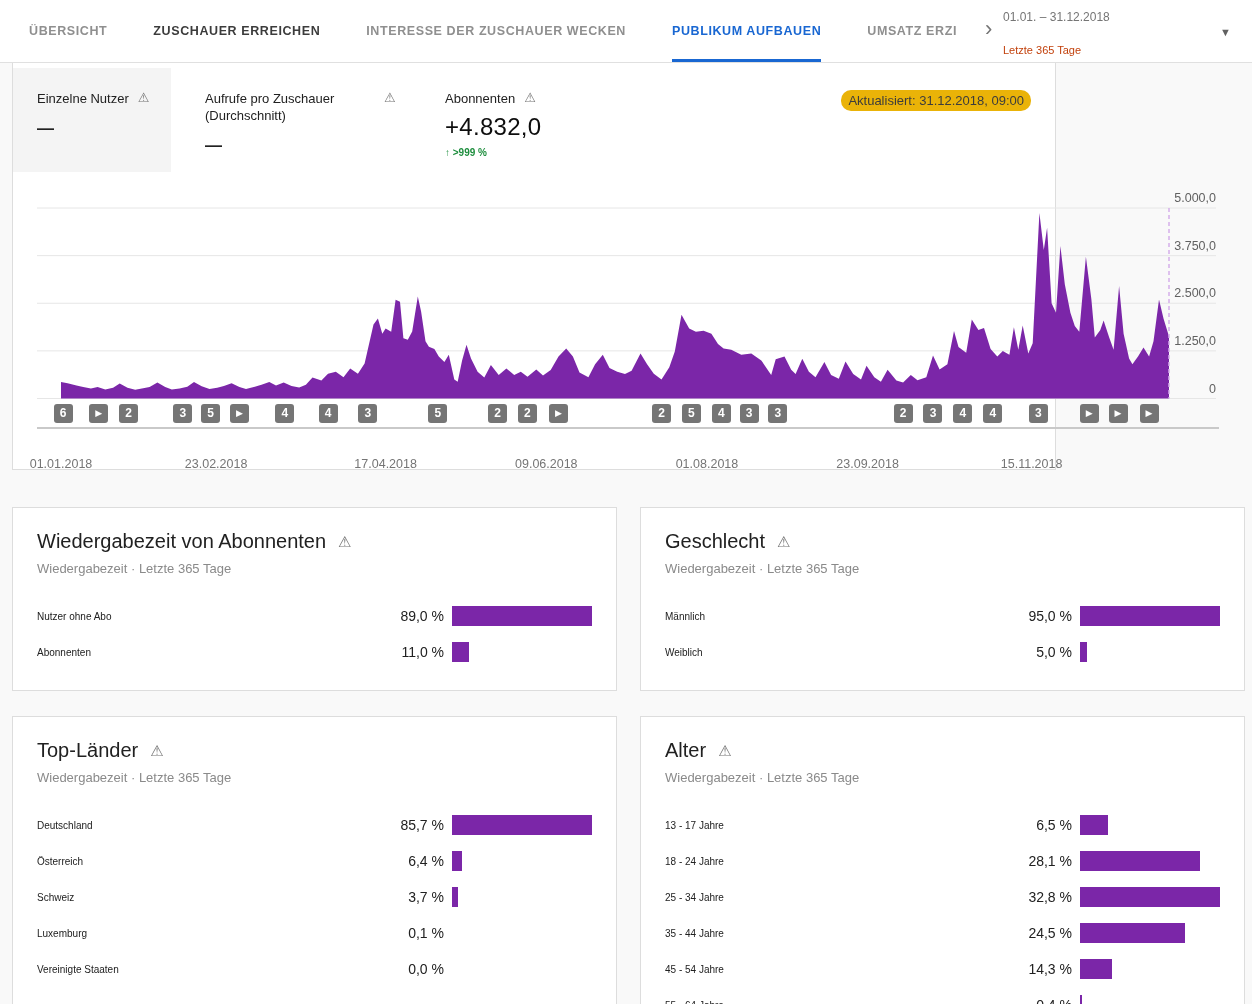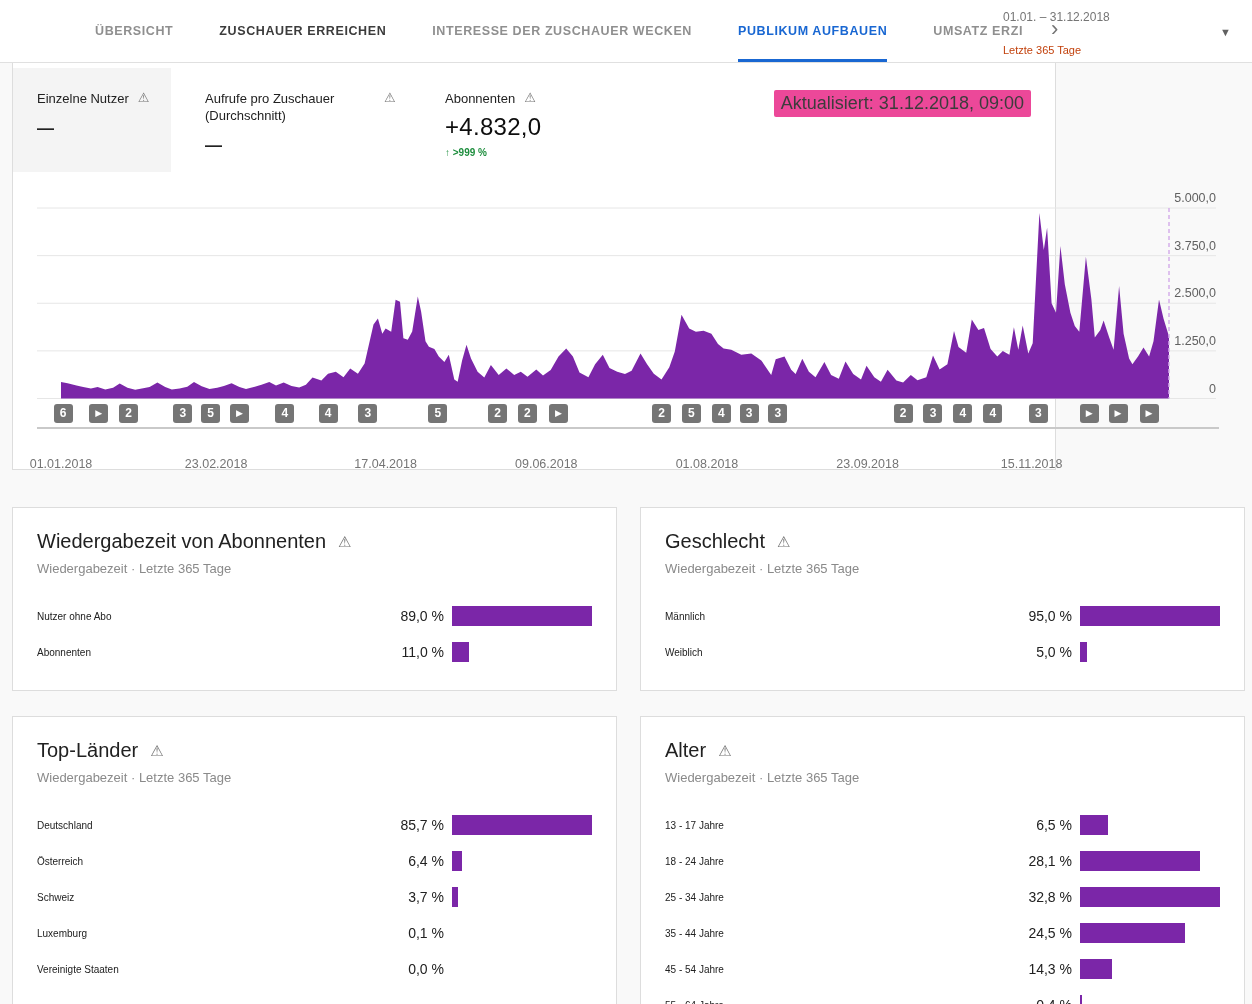--- a/index.html
+++ b/index.html
@@ -2,21 +2,21 @@
 <html><head>
 <meta charset="utf-8">
 <style>
   * { margin:0; padding:0; box-sizing:border-box; }
   html,body { width:1252px; height:1004px; overflow:hidden; background:#f9f9f9;
     font-family:"Liberation Sans", sans-serif; -webkit-font-smoothing:antialiased; }
 
   
   .topbar { position:relative; width:100%; height:63px; background:#fff;
     border-bottom:1px solid #e0e0e0; display:flex; align-items:stretch; }
-  .tabs { display:flex; align-items:stretch; margin-left:95px;text-align:center; }
+  .tabs { display:flex; align-items:stretch; margin-left:29px;text-align:center; }
   .tab { display:flex; align-items:center; font-size:12.5px; letter-spacing:.6px;
     color:#8f8f8f; font-weight:700; margin-right:46px; cursor:pointer; white-space:nowrap; }
   .tab.emphasis { color:#3c3c3c; }
   .tab.active { color:#1967d2; border-bottom:3px solid #1967d2; padding-top:3px; }
   .tab-overflow { display:flex; align-items:center; color:#757575; font-size:22px;
     margin-left:-18px; margin-right:0; cursor:pointer; line-height:1; padding-bottom:4px;}
   .datepicker { position:absolute; left:1003px; top:10px; cursor:pointer; }
   .datepicker .range { font-size:12px; color:#757575; }
   .datepicker .preset { font-size:11px; color:#c2410c; margin-top:20px; }
   .date-caret { position:absolute; left:1220px; top:26px; font-size:11px; color:#616161; cursor:pointer; }
@@ -27,22 +27,22 @@
   .stat-tile { position:absolute; top:5px; height:104px; }
   .tile1 { left:0; width:158px; background:#f4f4f4; padding:22px 12px 0 24px; cursor:pointer; }
   .tile2 { left:158px; width:262px; padding:22px 12px 0 34px; cursor:pointer; }
   .tile3 { left:420px; width:240px; padding:22px 12px 0 12px; cursor:pointer; }
   .tile-label { font-size:13px; color:#212121; line-height:17px; display:flex; align-items:flex-start; gap:9px; }
   .tile2 .tile-label .lbl { max-width:170px; }
   .warn { color:#757575; font-size:13px; line-height:15px; }
   .tile-value { font-size:17px; font-weight:700; color:#212121; margin-top:12px; }
   .tile-value.big { font-size:24px; font-weight:400; color:#0d0d0d; margin-top:6px; letter-spacing:.3px; }
   .tile-change { font-size:10px; color:#1e8e3e; margin-top:6px; font-weight:700; }
-  .updated-badge { position:absolute; right:24px; top:27px; background:#ec4899; color:#3c3c3c;
-    font-size:18px; padding:3px 7px; border-radius:2px; }
+  .updated-badge { position:absolute; right:24px; top:27px; background:#eab308; color:#3c3c3c;
+    font-size:13px; padding:3px 7px; border-radius:10px; }
 
   
   .chart-wrap { position:absolute; left:0; top:122px; width:1226px; height:284px; }
   .chart-svg { position:absolute; left:0; top:0; }
   .marker { position:absolute; top:219px; width:19px; height:19px; background:#757575;
     border-radius:3px; color:#fff; text-align:center; cursor:pointer; }
   .marker.count { font-size:12px; font-weight:700; line-height:19px; }
   .marker.play { font-size:9px; line-height:19px; }
   .axisline { position:absolute; left:24px; top:242px; width:1182px; height:2px; background:#c9c9c9; }
   .xtick { position:absolute; top:248px; transform:translateX(-50%); font-size:12.5px; color:#757575; white-space:nowrap;margin-top:24px; }

